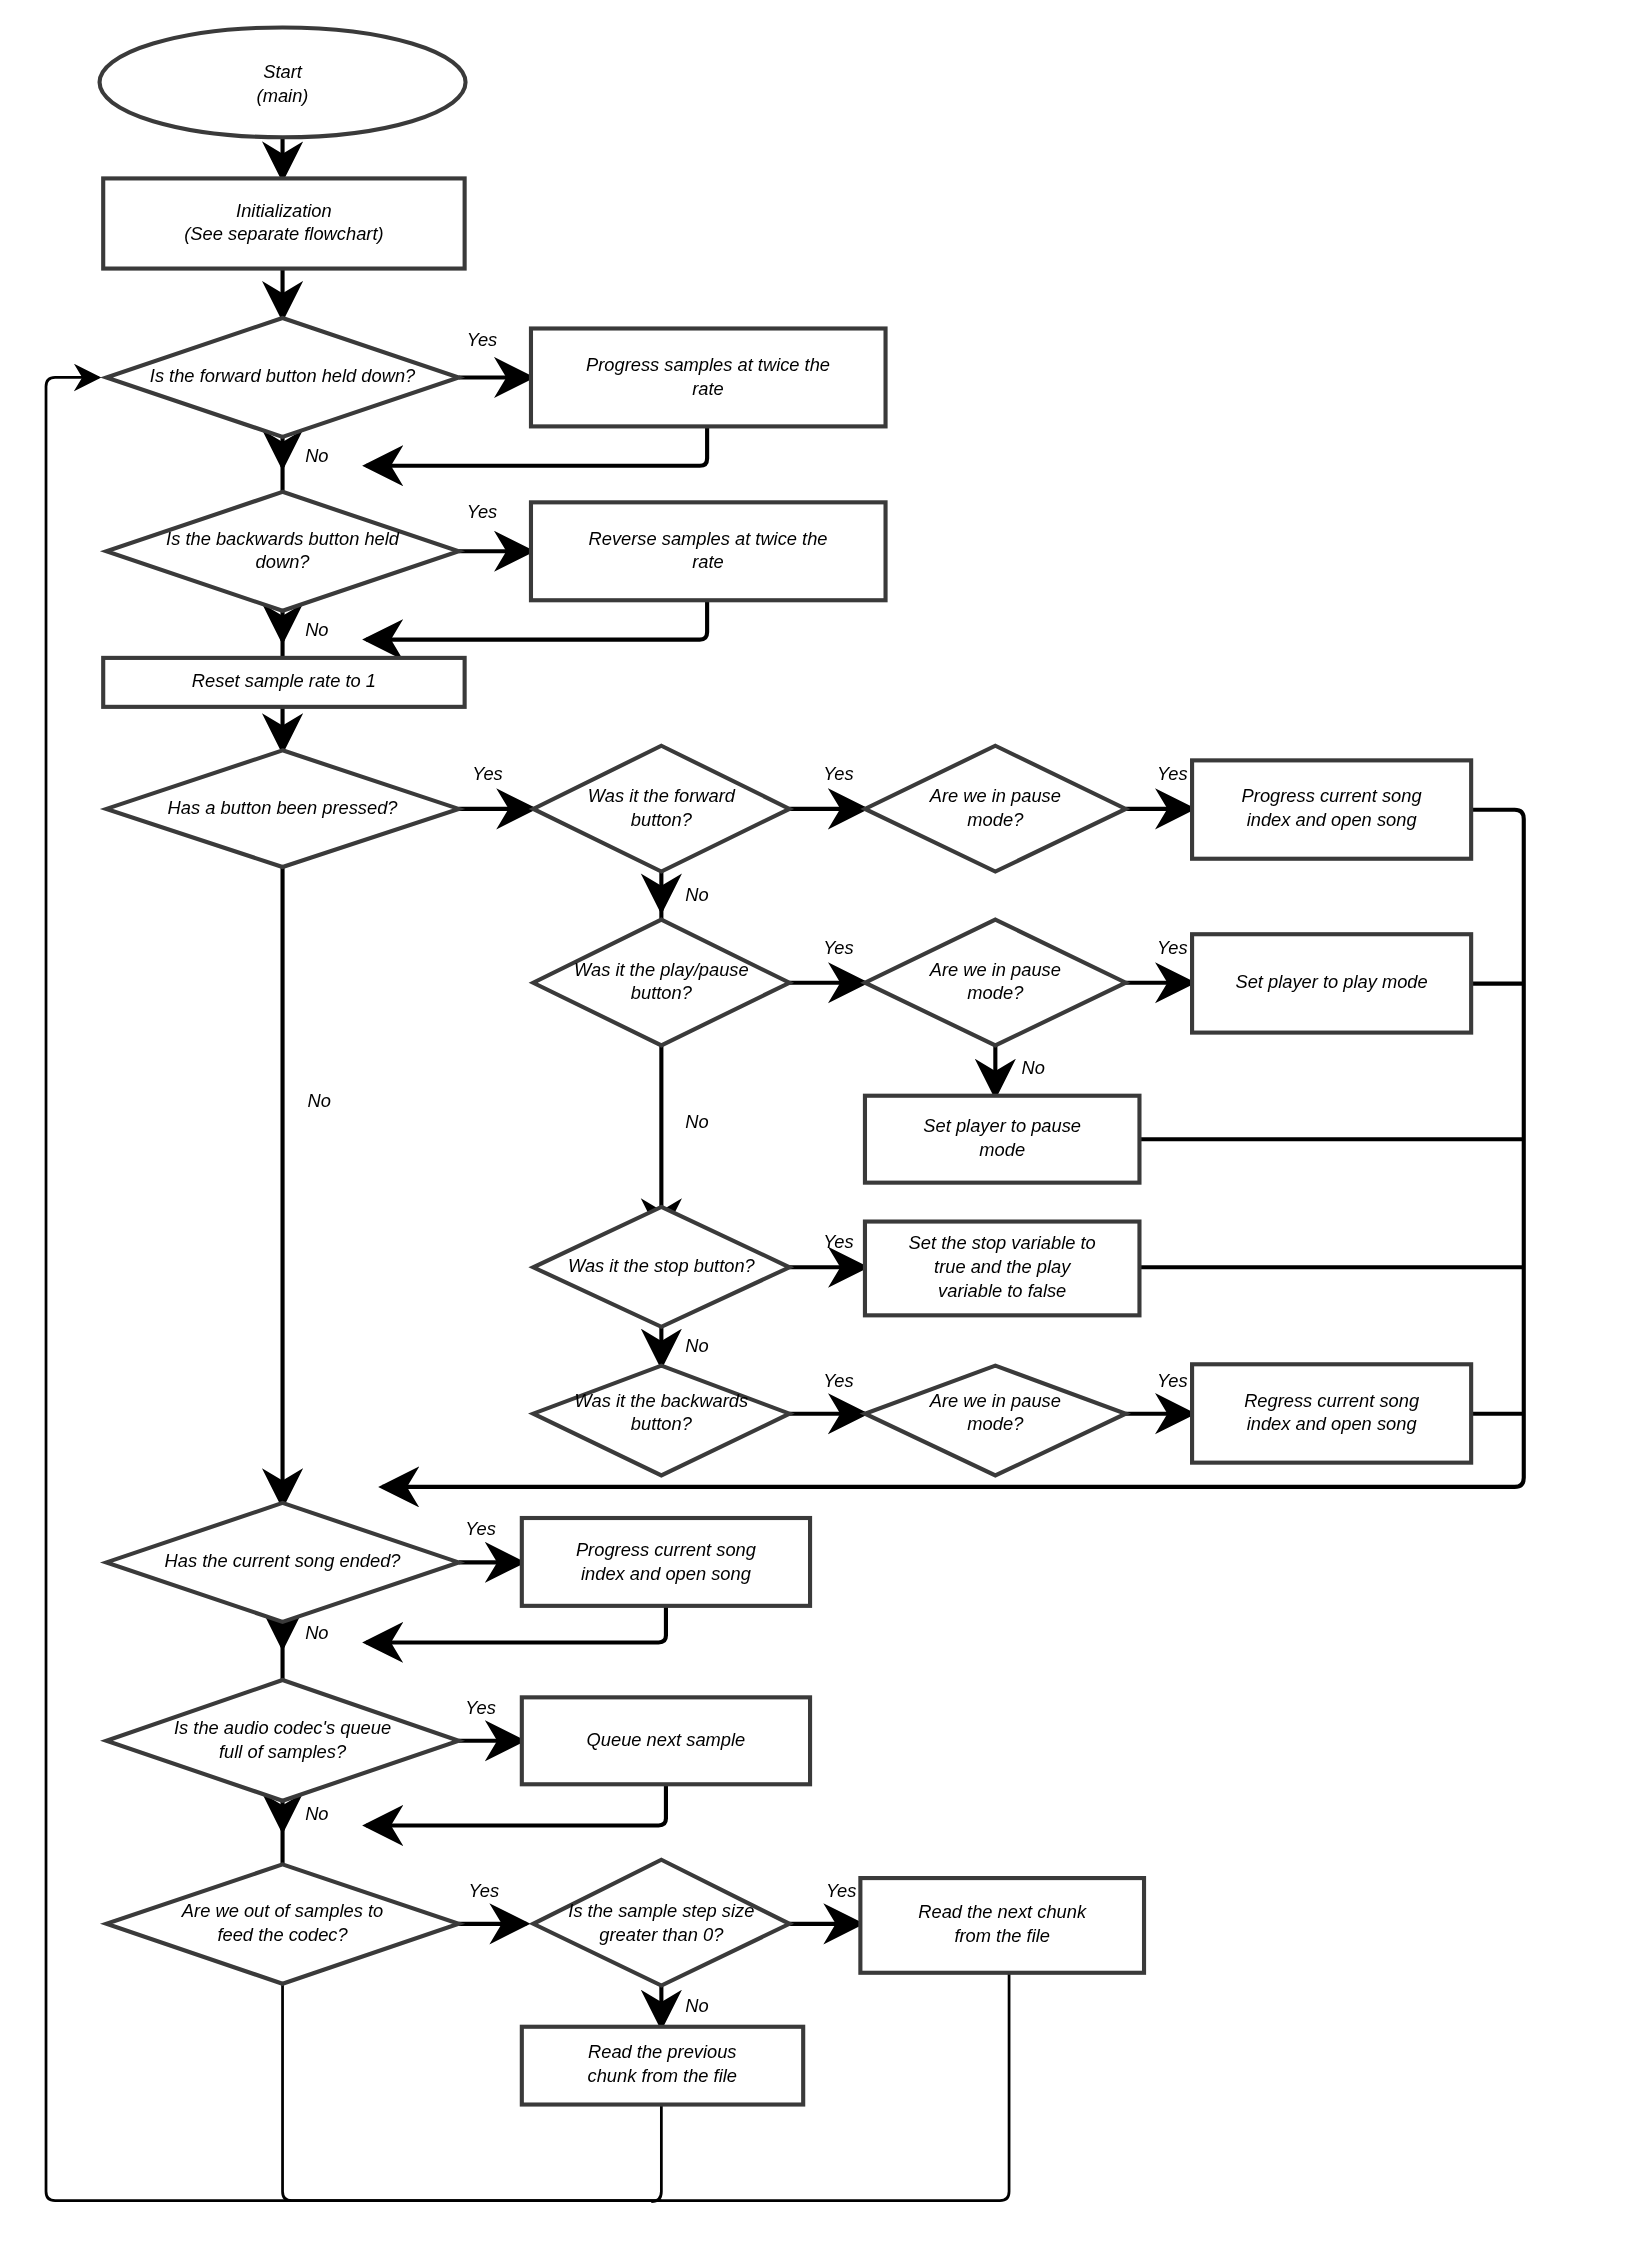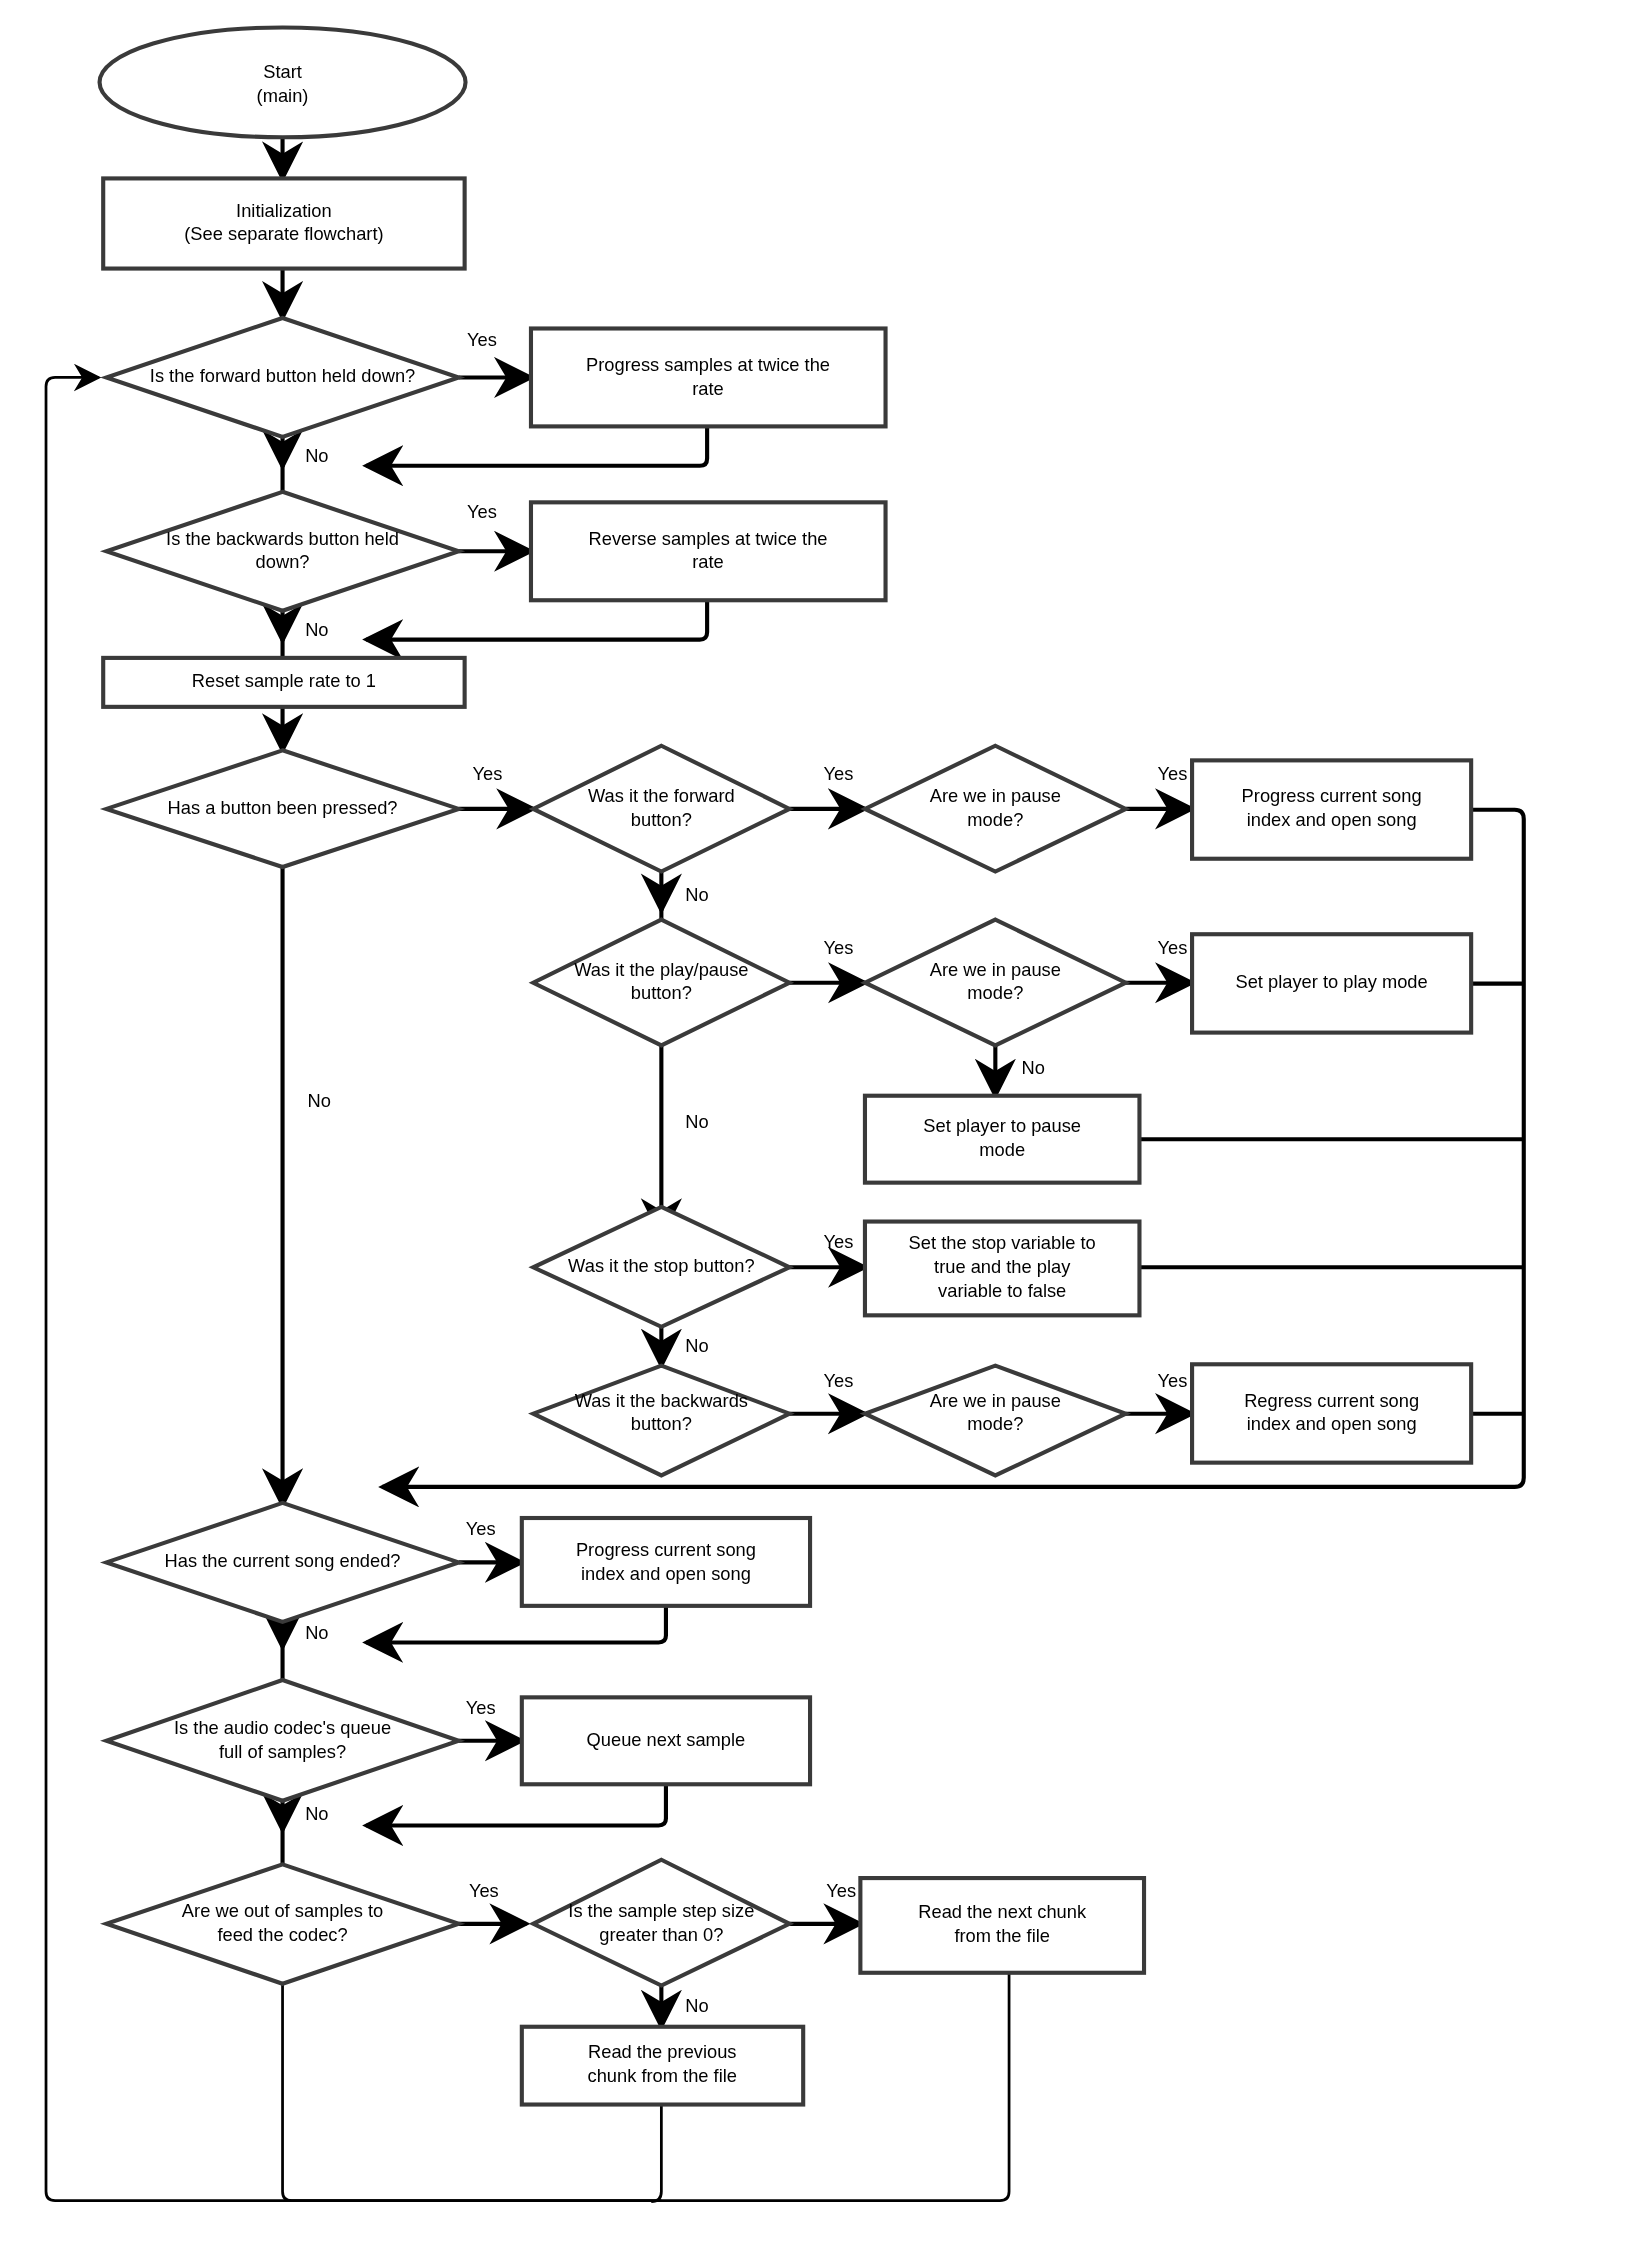--- a/index.html
+++ b/index.html
@@ -6,20 +6,21 @@
     margin: 0;
     padding: 0;
     background: #ffffff;
   }
   #flowchart-root {
     width: 1632px;
     height: 2261px;
     position: relative;
     background: #ffffff;
     font-family: "Liberation Sans", sans-serif;
+    font-style: italic;
   }
   svg.chart-canvas {
     display: block;
     width: 1632px;
     height: 2261px;
   }
   .node-shape {
     fill: #ffffff;
     stroke: #3a3a3a;
     stroke-width: 9;

